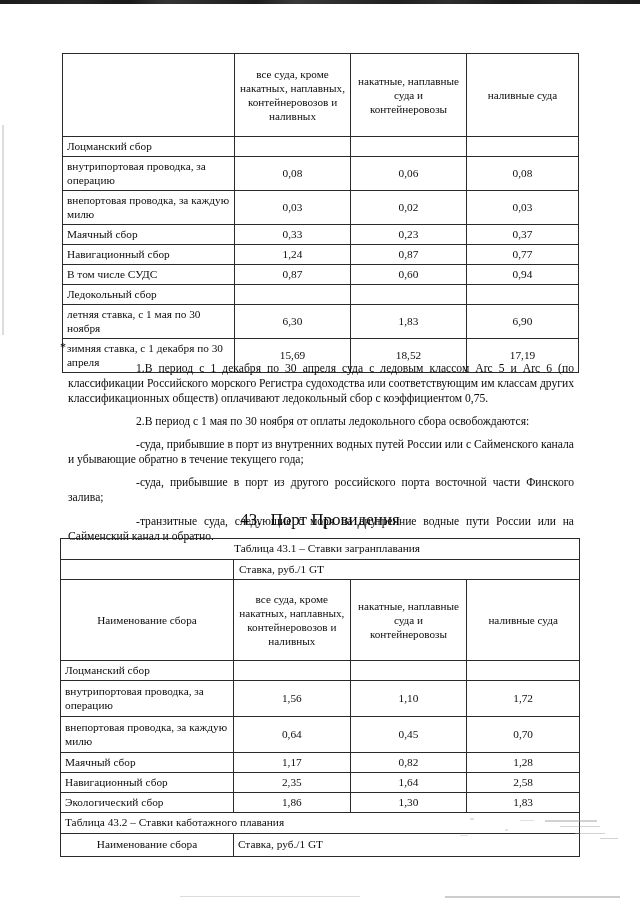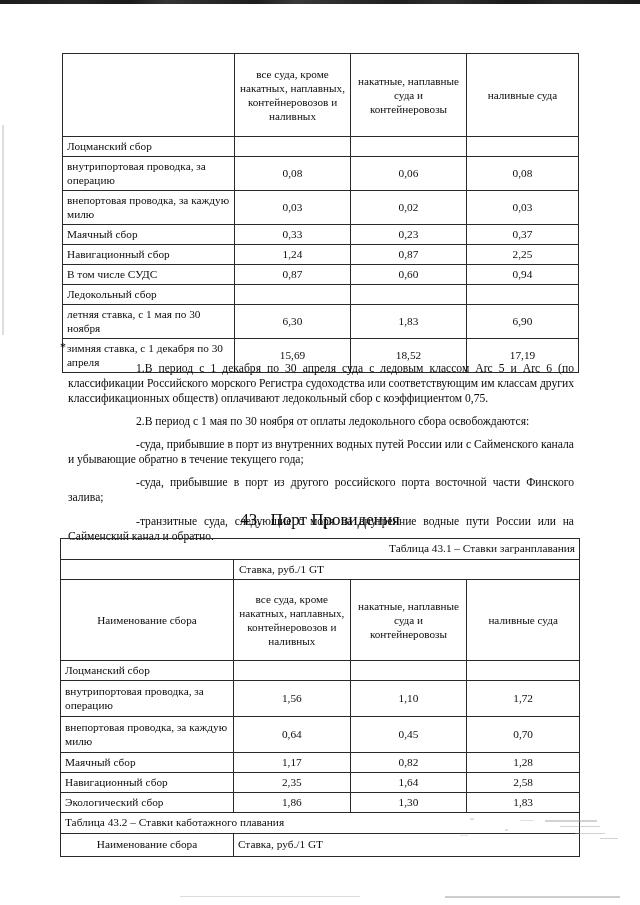--- a/index.html
+++ b/index.html
@@ -139,21 +139,21 @@
   
   #table-2-wrap {
     position: absolute;
     left: 60px;
     top: 538px;
     width: 520px;
   }
   #table-2 { width: 520px; }
   #table-2 .title-row td {
     height: 16px;
-    text-align: right;
+    text-align: center;
     padding-left: 18px;
   }
   #table-2 .rate-row td {
     height: 15px;
     text-align: left;
     padding-left: 5px;
   }
   #table-2 .hdr-cell {
     height: 76px;
     font-size: 11.2px;
@@ -211,21 +211,21 @@
         <tr class="r-one">
           <td class="c-label">Маячный сбор</td>
           <td class="c-num">0,33</td>
           <td class="c-num">0,23</td>
           <td class="c-num">0,37</td>
         </tr>
         <tr class="r-one">
           <td class="c-label">Навигационный сбор</td>
           <td class="c-num">1,24</td>
           <td class="c-num">0,87</td>
-          <td class="c-num">2,25</td>
+          <td class="c-num">0,77</td>
         </tr>
         <tr class="r-one">
           <td class="c-label">В том числе СУДС</td>
           <td class="c-num">0,87</td>
           <td class="c-num">0,60</td>
           <td class="c-num">0,94</td>
         </tr>
         <tr class="r-group">
           <td class="c-label">Ледокольный сбор</td>
           <td class="c-num"></td>

